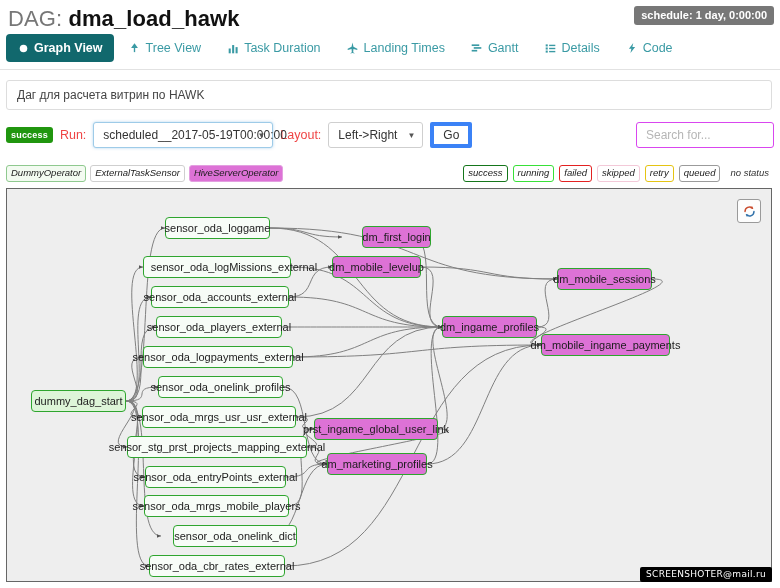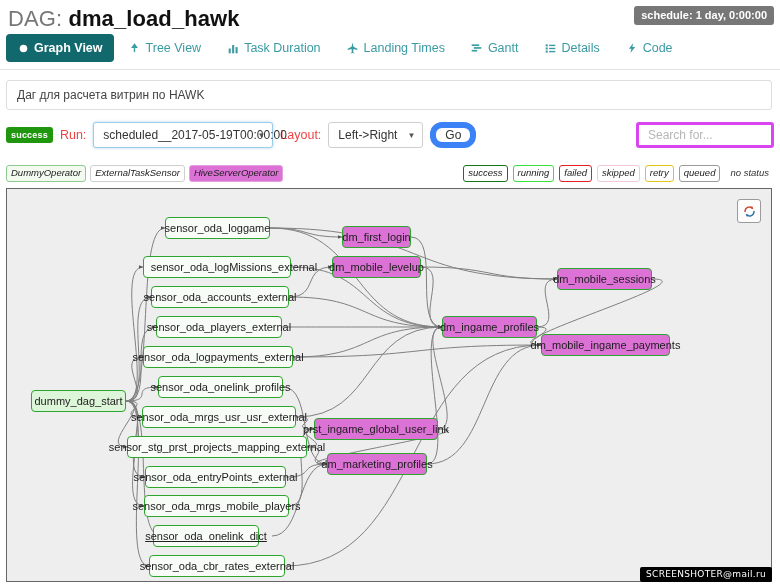--- a/index.html
+++ b/index.html
@@ -135,37 +135,37 @@
   .select.layout { width: 95px; }
   .select .caret {
     position: absolute; right: 7px; top: 50%;
     transform: translateY(-50%);
     font-size: 8px; color: #555555;
   }
   .go-btn {
     box-sizing: border-box;
     height: 26px;
     min-width: 36px;
-    border: 6px solid #3b82f6;
-    border-radius: 12px;
+    border: 4px solid #3b82f6;
+    border-radius: 2px;
     background: #ffffff;
     font-size: 12px;
     color: #333333;
     display: flex;
     align-items: center;
     justify-content: center;
     padding: 0 9px;
     cursor: pointer;
   }
   .search-box {
     position: absolute;
     right: 6px; top: 122px;
     width: 138px; height: 26px;
     box-sizing: border-box;
-    border: 3px solid #d946ef;
+    border: 1px solid #d946ef;
     border-radius: 3px;
     background: #ffffff;
     font-size: 12px;
     color: #333333;
     padding-left: 9px;
     outline: none;
     font-family: "Liberation Sans", sans-serif;
   }
   .search-box::placeholder { color: #b6b6b6; }
 
@@ -452,27 +452,27 @@
       </div>
       <div class="node sensor" style="left: 120px; top: 247px; width: 180px;">
         <span>sensor_stg_prst_projects_mapping_external</span>
       </div>
       <div class="node sensor" style="left: 138px; top: 277px; width: 141px;">
         <span>sensor_oda_entryPoints_external</span>
       </div>
       <div class="node sensor" style="left: 137px; top: 306px; width: 145px;">
         <span>sensor_oda_mrgs_mobile_players</span>
       </div>
-      <div class="node sensor" style="left: 146px; top: 336px; width: 106px; text-decoration: underline;">
+      <div class="node sensor" style="left: 166px; top: 336px; width: 124px;">
         <span>sensor_oda_onelink_dict</span>
       </div>
       <div class="node sensor" style="left: 142px; top: 366px; width: 136px;">
         <span>sensor_oda_cbr_rates_external</span>
       </div>
-      <div class="node hive" style="left: 335px; top: 37px; width: 69px;">
+      <div class="node hive" style="left: 355px; top: 37px; width: 69px;">
         <span>dm_first_login</span>
       </div>
       <div class="node hive" style="left: 325px; top: 67px; width: 89px;">
         <span>dm_mobile_levelup</span>
       </div>
       <div class="node hive" style="left: 550px; top: 79px; width: 95px;">
         <span>dm_mobile_sessions</span>
       </div>
       <div class="node hive" style="left: 435px; top: 127px; width: 95px;">
         <span>dm_ingame_profiles</span>

